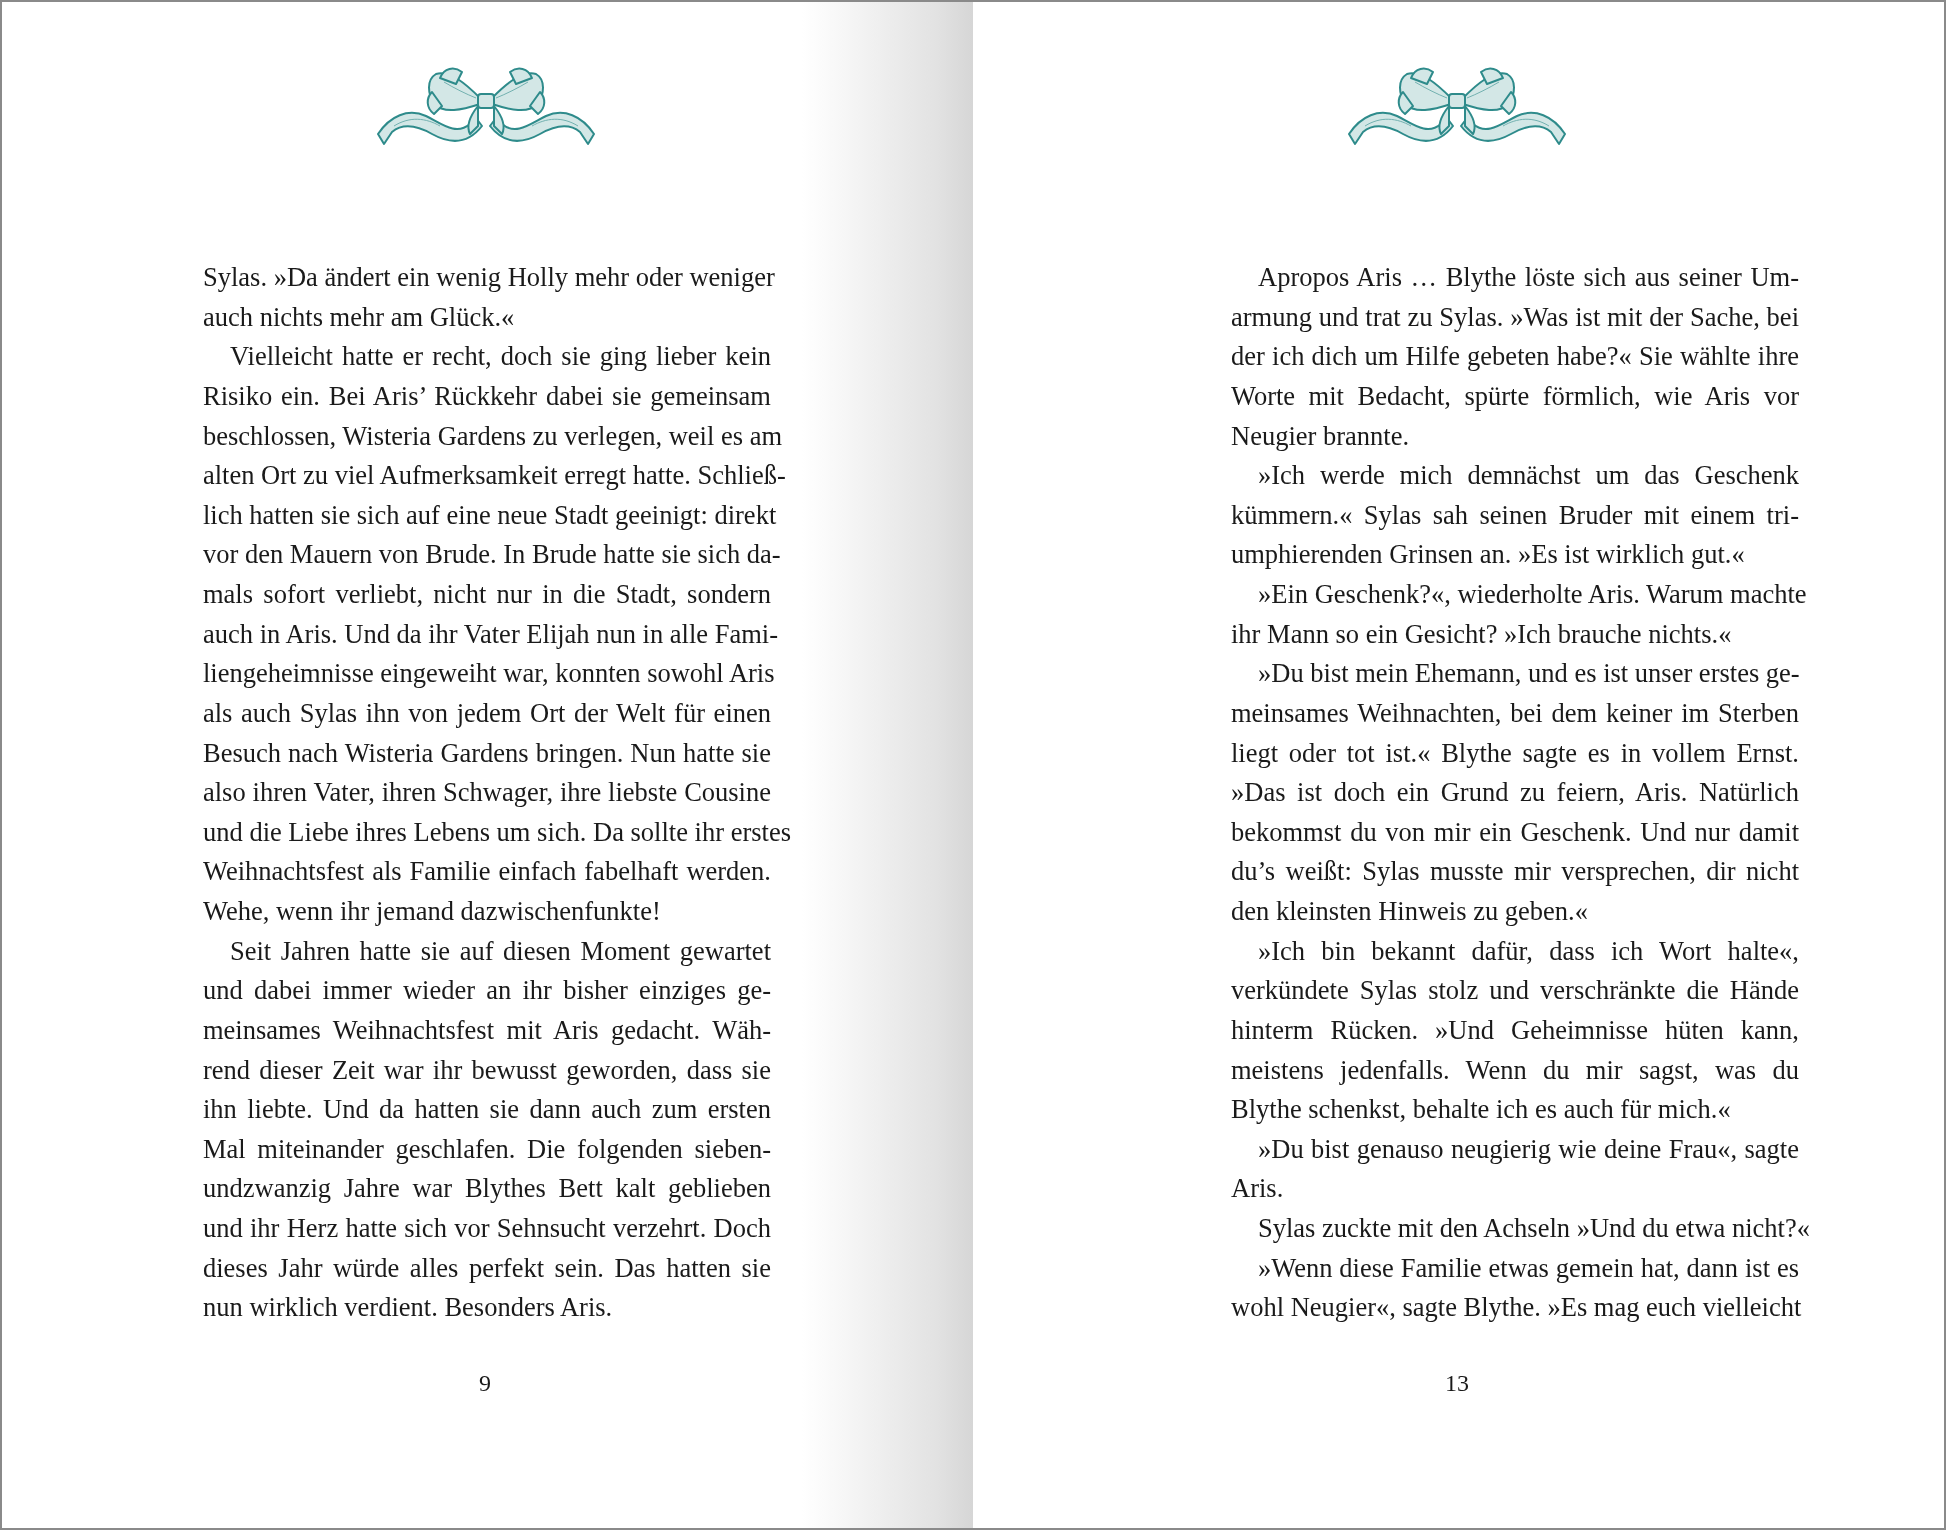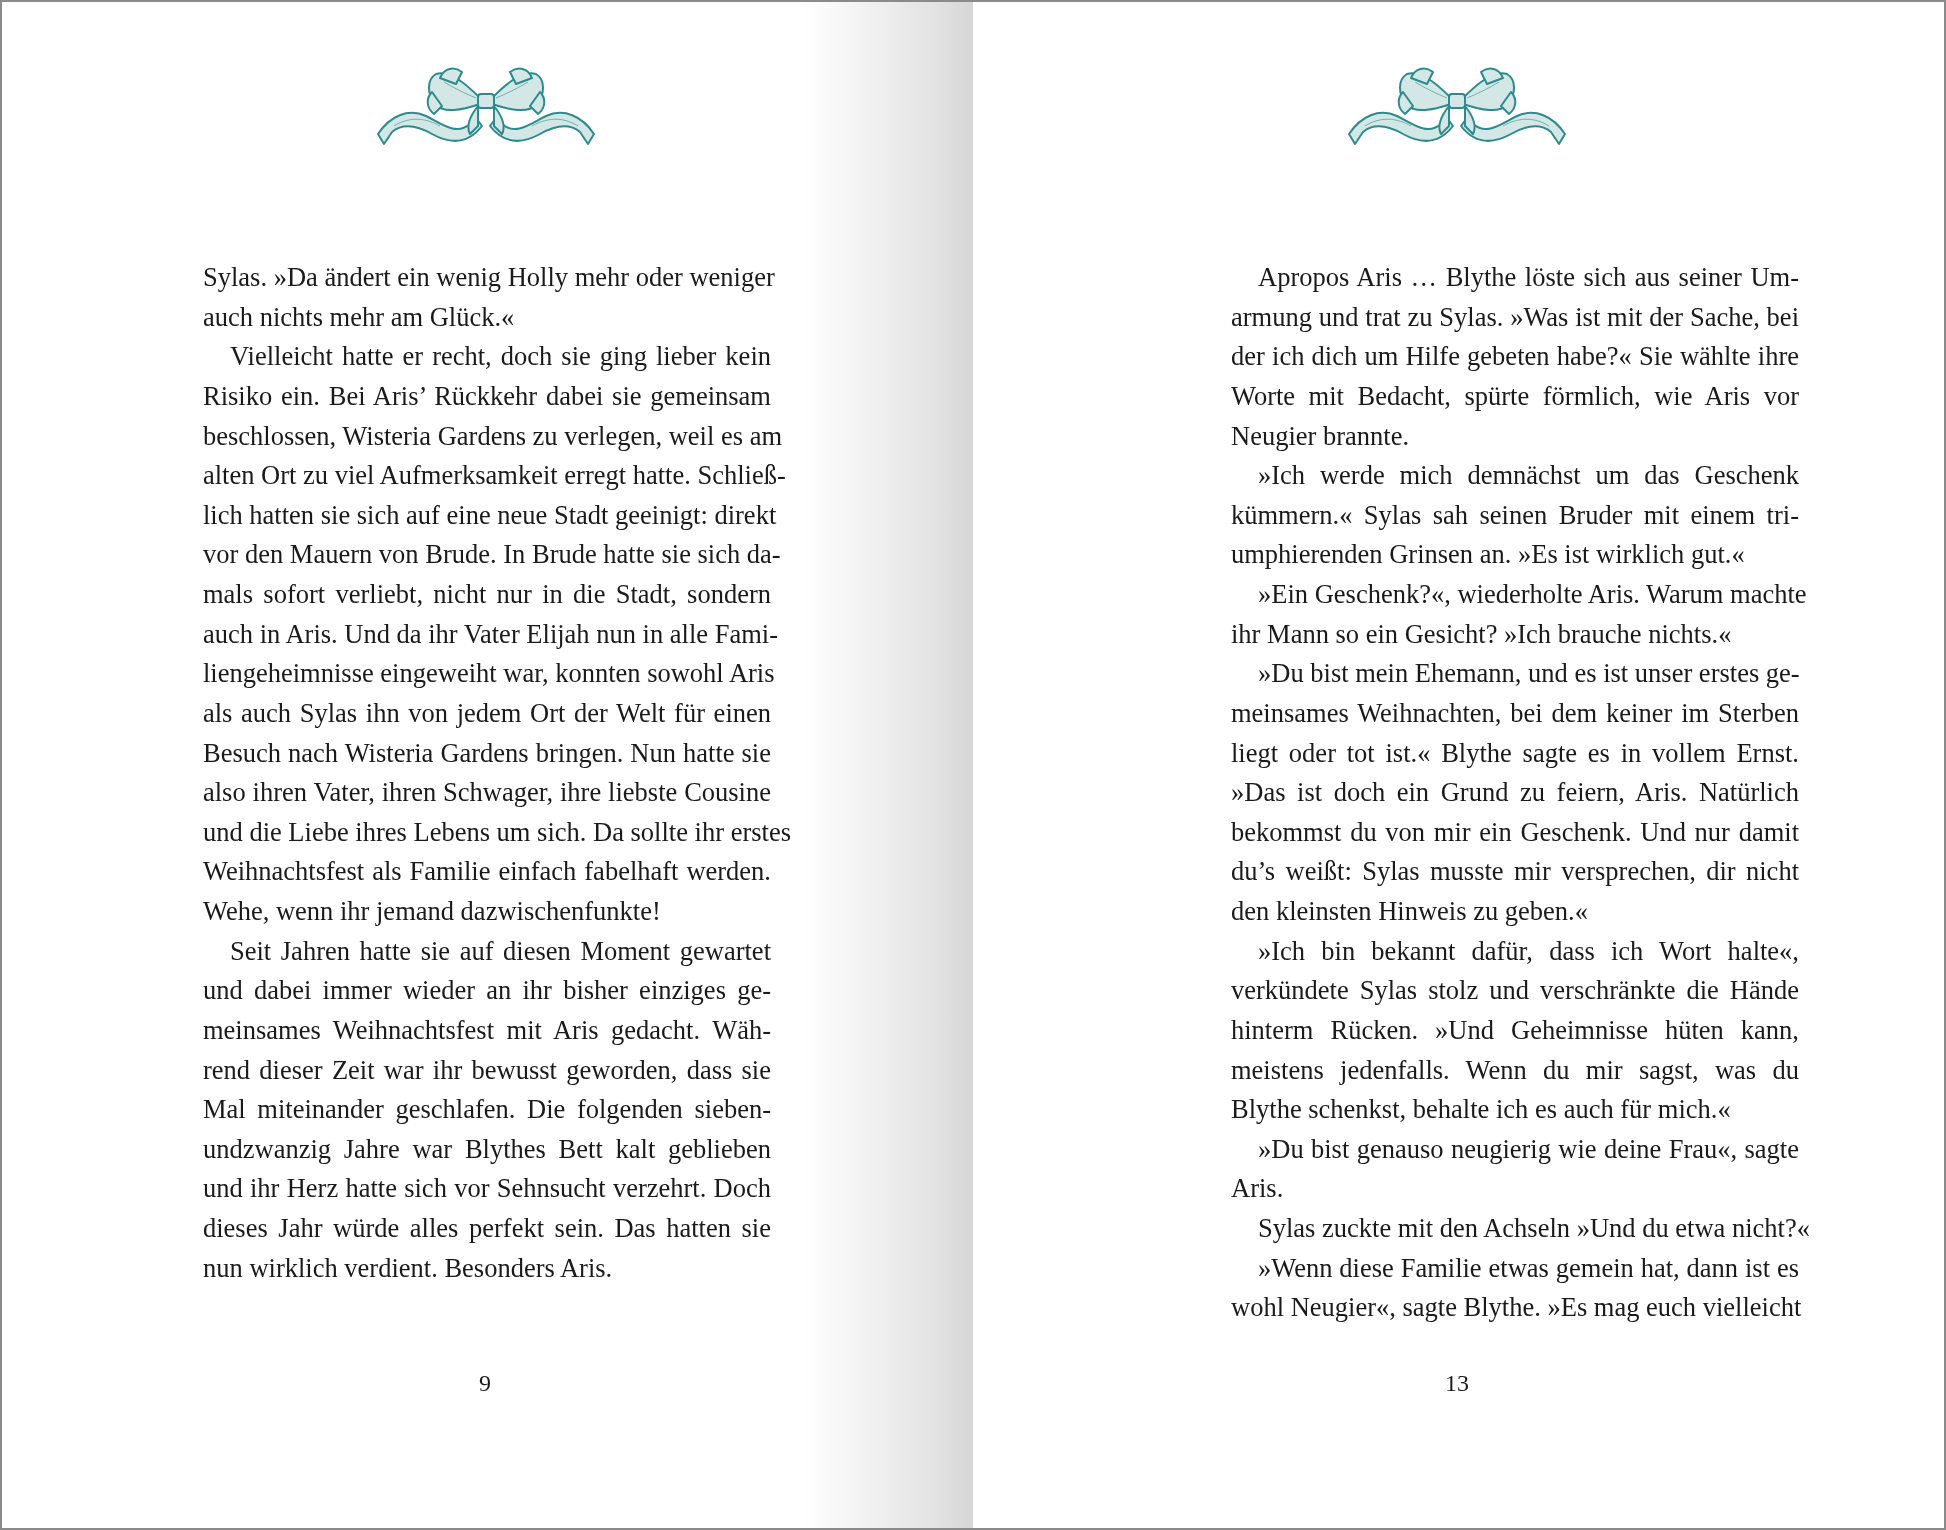--- a/index.html
+++ b/index.html
@@ -94,20 +94,21 @@
         <span class="line">als auch Sylas ihn von jedem Ort der Welt für einen</span>
         <span class="line">Besuch nach Wisteria Gardens bringen. Nun hatte sie</span>
         <span class="line">also ihren Vater, ihren Schwager, ihre liebste Cousine</span>
         <span class="line">und die Liebe ihres Lebens um sich. Da sollte ihr erstes</span>
         <span class="line">Weihnachtsfest als Familie einfach fabelhaft werden.</span>
         <span class="line last">Wehe, wenn ihr jemand dazwischenfunkte!</span>
         <span class="line indent">Seit Jahren hatte sie auf diesen Moment gewartet</span>
         <span class="line">und dabei immer wieder an ihr bisher einziges ge-</span>
         <span class="line">meinsames Weihnachtsfest mit Aris gedacht. Wäh-</span>
         <span class="line">rend dieser Zeit war ihr bewusst geworden, dass sie</span>
+        <span class="line">ihn liebte. Und da hatten sie dann auch zum ersten</span>
         <span class="line">Mal miteinander geschlafen. Die folgenden sieben-</span>
         <span class="line">undzwanzig Jahre war Blythes Bett kalt geblieben</span>
         <span class="line">und ihr Herz hatte sich vor Sehnsucht verzehrt. Doch</span>
         <span class="line">dieses Jahr würde alles perfekt sein. Das hatten sie</span>
         <span class="line last">nun wirklich verdient. Besonders Aris.</span>
       </div>
 
     <div class="page-number">9</div>
   </div>
 

